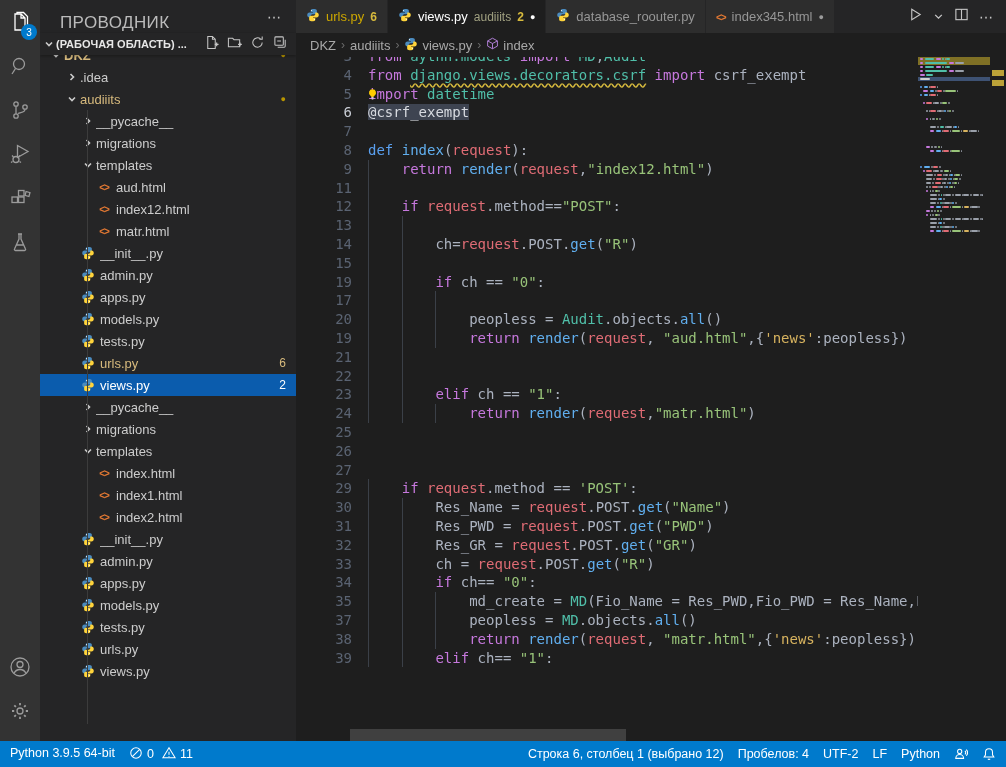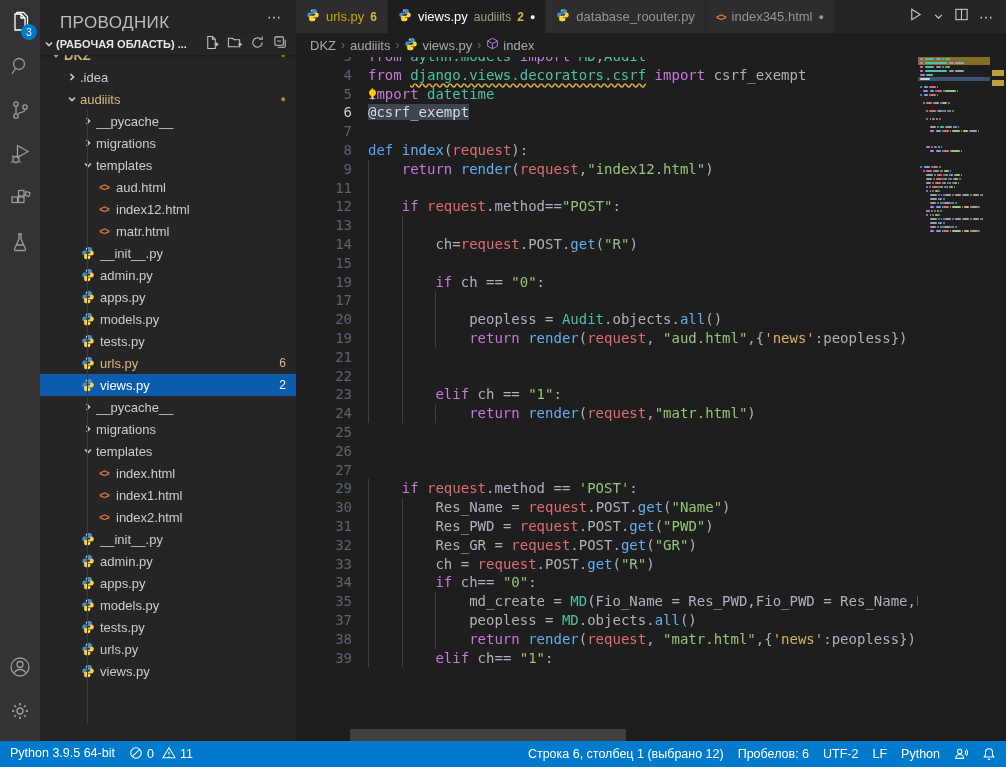--- a/index.html
+++ b/index.html
@@ -1020,21 +1020,21 @@
               <path d="M8 6.5 V10 M8 11.5 V12.2"></path>
             </svg></span>
           <span>11</span>
         </div>
       </div>
     <div class="st-group" id="status-right">
         <div class="st-item">
           <span>Строка 6, столбец 1 (выбрано 12)</span>
         </div>
         <div class="st-item">
-          <span>Пробелов: 6</span>
+          <span>Пробелов: 4</span>
         </div>
         <div class="st-item">
           <span>UTF-2</span>
         </div>
         <div class="st-item">
           <span>LF</span>
         </div>
         <div class="st-item">
           <span>Python</span>
         </div>

